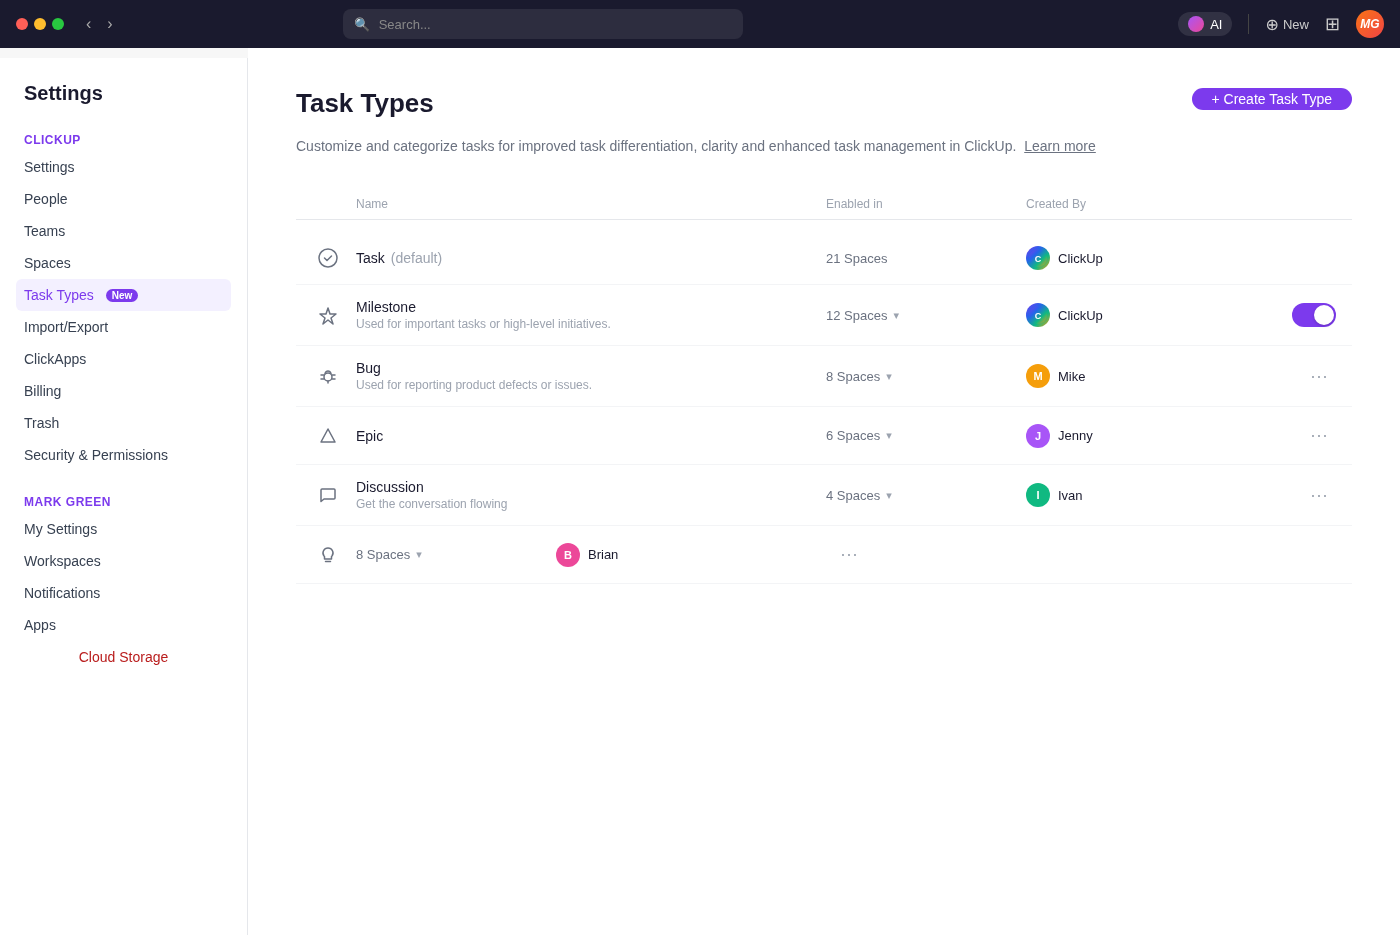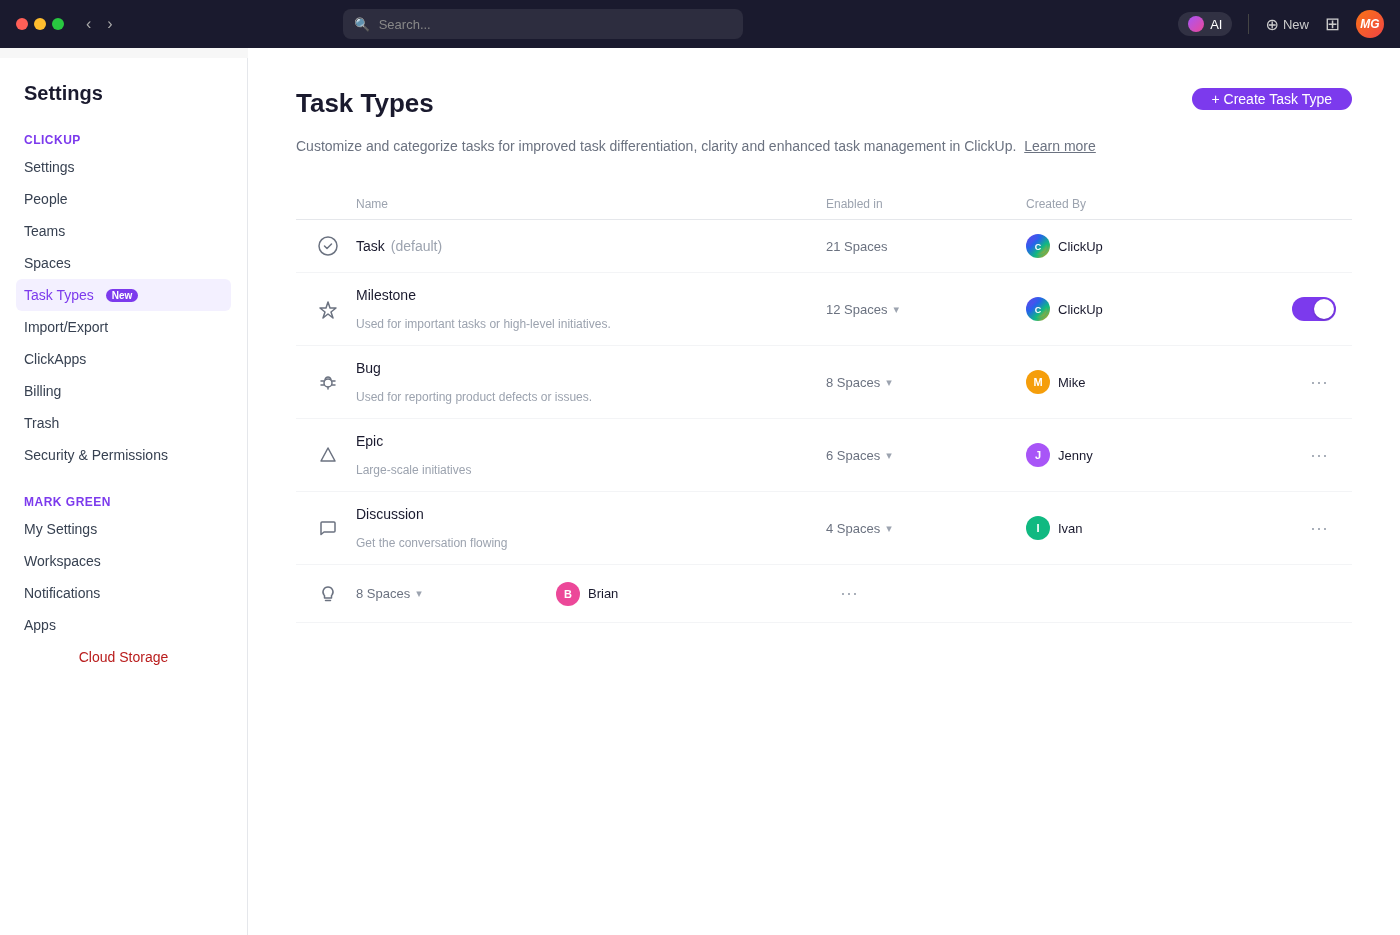--- a/index.html
+++ b/index.html
@@ -115,38 +115,38 @@
       font-size: 14px;
       font-weight: 500;
       cursor: pointer;
       display: flex;
       align-items: center;
       gap: 6px;
       white-space: nowrap;
     }
 
     
-    .table-header { display: flex; align-items: center; padding: 8px 16px; border-bottom: 1px solid #e5e7eb; margin-bottom: 0; }
+    .table-header { display: flex; align-items: center; padding: 8px 16px; border-bottom: 1px solid #e5e7eb; margin-bottom: 12px; }
     .col-name { flex: 1; font-size: 12px; font-weight: 500; color: #9ca3af; text-transform: capitalize; }
     .col-enabled { width: 200px; font-size: 12px; font-weight: 500; color: #9ca3af; }
     .col-created { width: 250px; font-size: 12px; font-weight: 500; color: #9ca3af; }
     .col-actions { width: 60px; }
 
     .task-row {
       display: flex;
       align-items: center;
       padding: 14px 16px;
       border-bottom: 1px solid #f3f4f6;
       cursor: pointer;
     }
     .task-row-icon { width: 32px; display: flex; align-items: center; justify-content: center; margin-right: 12px; flex-shrink: 0; }
     .task-row-info { flex: 1; }
     .task-row-name { font-size: 14px; font-weight: 500; color: #1a1a2e; display: flex; align-items: center; gap: 6px; }
     .task-row-default { font-size: 14px; font-weight: 400; color: #9ca3af; }
-    .task-row-desc { font-size: 12px; color: #9ca3af; margin-top: 14px; }
+    .task-row-desc { font-size: 12px; color: #9ca3af; margin-top: 2px; }
     .task-row-enabled { width: 200px; font-size: 13px; color: #6b7280; display: flex; align-items: center; gap: 4px; }
     .task-row-created { width: 250px; font-size: 13px; color: #1a1a2e; display: flex; align-items: center; gap: 8px; }
     .task-row-actions { width: 60px; display: flex; justify-content: flex-end; }
     .dots-btn { background: none; border: none; color: #9ca3af; font-size: 18px; cursor: pointer; padding: 4px 8px; }
 
     
     .toggle {
       width: 44px;
       height: 24px;
       background: #7c3aed;
@@ -381,21 +381,20 @@
         <div class="task-row">
     <div class="task-row-icon">
             <svg width="20" height="20" viewBox="0 0 20 20" fill="none">
               <path d="M10 3L17 16H3L10 3z" stroke="#6b7280" stroke-width="1.5" stroke-linejoin="round"></path>
             </svg>
           </div>
     <div class="task-row-info">
       <div class="task-row-name">
         Epic
       </div>
-      <div class="task-row-desc">Large-scale initiatives</div>
     </div>
     <div class="task-row-enabled">
       6 Spaces<span style="color:#9ca3af;font-size:11px;margin-left:2px;">▾</span>
     </div>
     <div class="task-row-created">
       <span class="avatar-sm" style="background:#a855f7">J</span>
             <span>Jenny</span>
     </div>
     <div class="task-row-actions">
       <button class="dots-btn">···</button>

